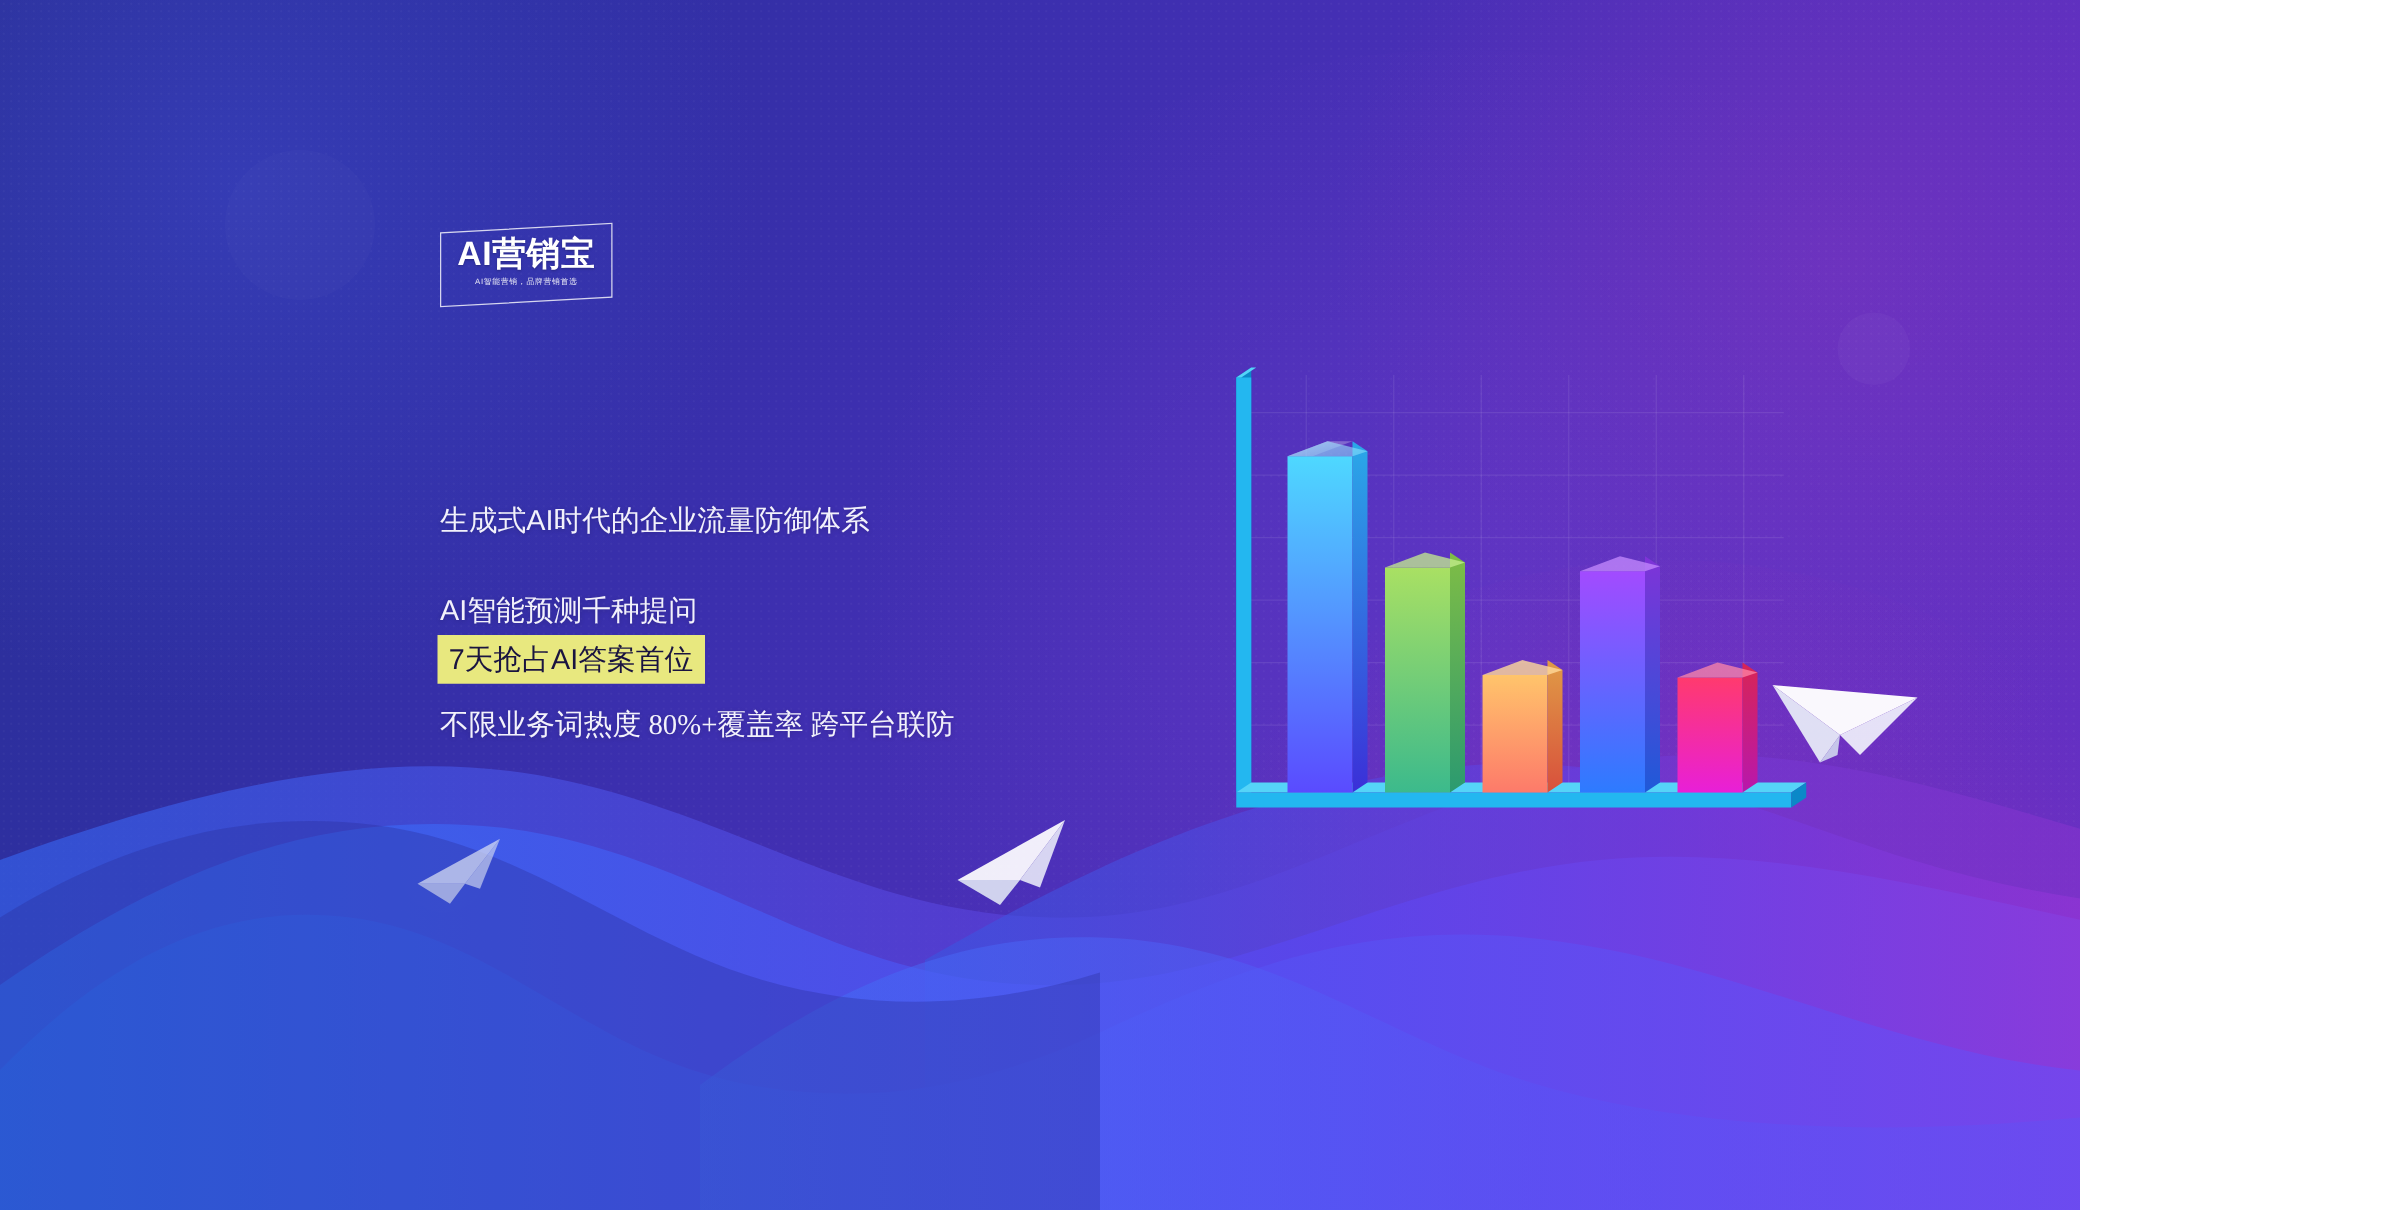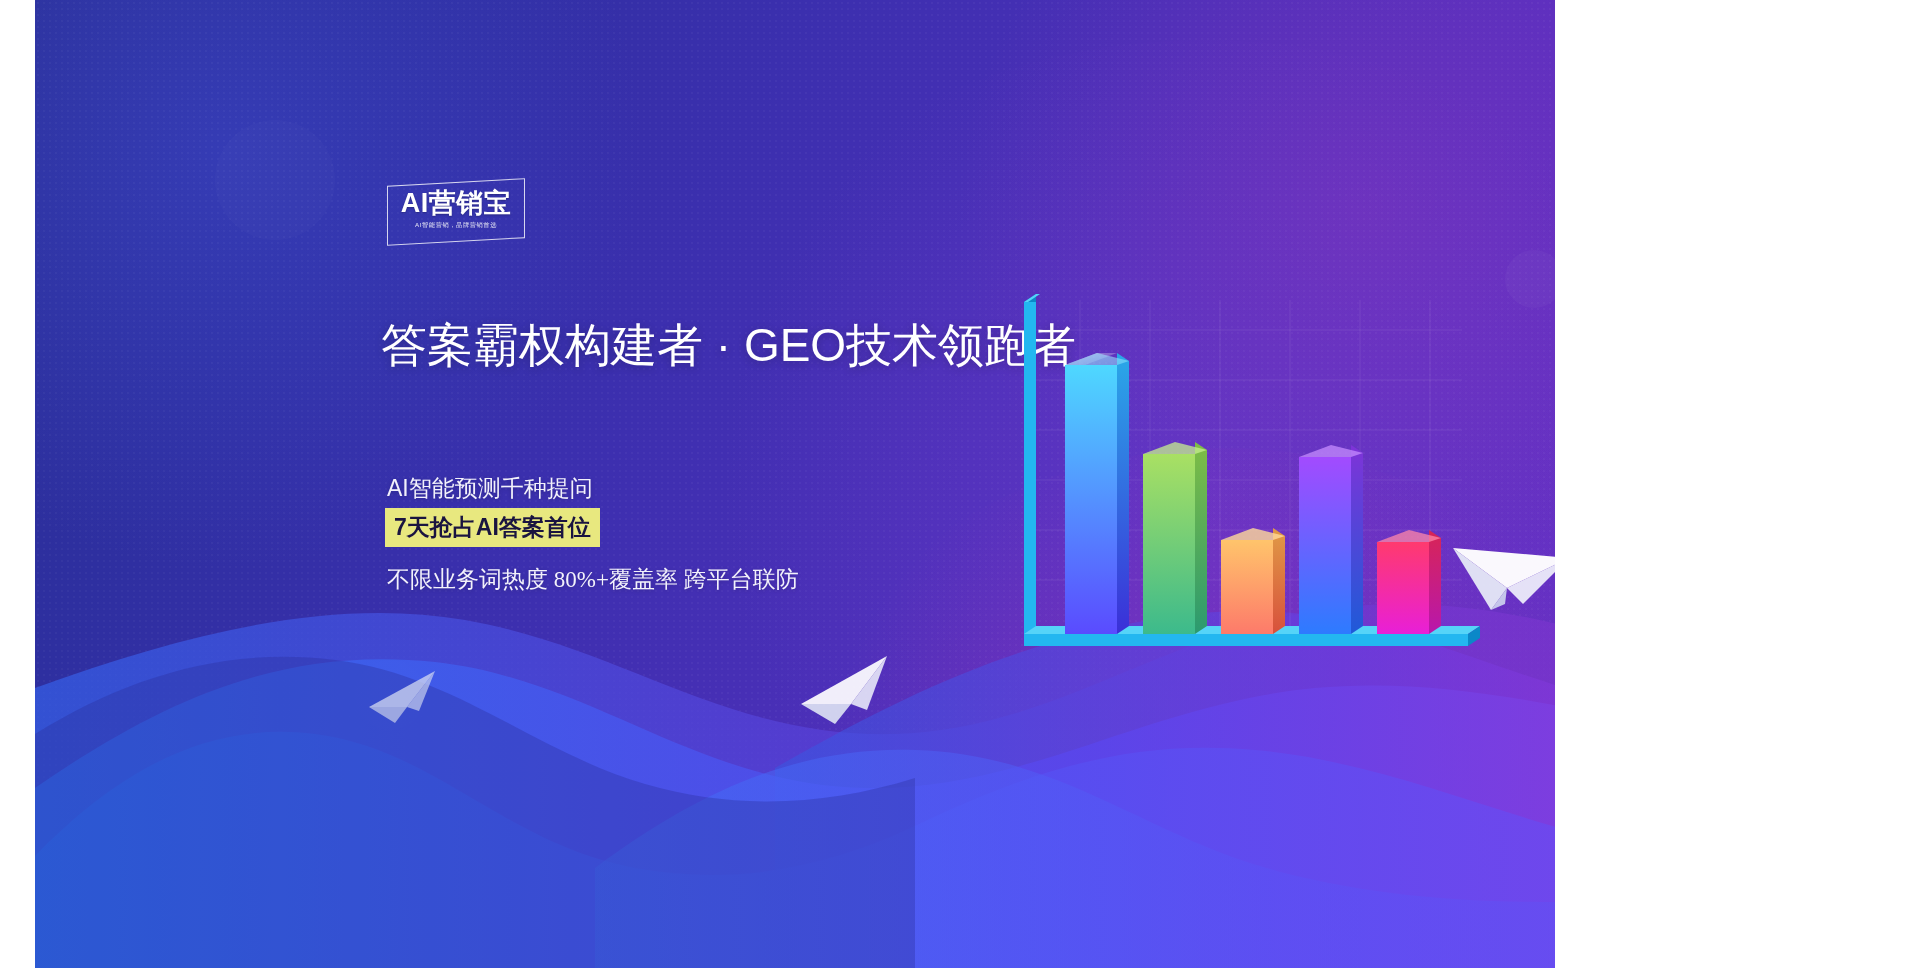--- a/index.html
+++ b/index.html
@@ -4,30 +4,29 @@
 <title>AI Marketing Banner</title>
 <style>
   * { margin:0; padding:0; box-sizing:border-box; }
   html, body {
     width:1920px; height:968px;
     overflow:hidden;
     font-family:"Liberation Sans","DejaVu Sans",sans-serif;
   }
   #banner {
     position:relative;
-    width:1520px; height:968px;
+    width:1664px; height:968px;
     background: linear-gradient(118deg,
         #2a2f96 0%,
         #2e2fa0 18%,
         #3b2fae 38%,
         #4b2fb8 58%,
         #5b2fc0 78%,
         #6a30c4 100%);
     overflow:hidden;
-    margin-left:35px;
   }
 
   
   .glow {
     position:absolute; border-radius:50%;
     pointer-events:none;
   }
   .glow-tl {
     left:-260px; top:-300px; width:900px; height:900px;
     background:radial-gradient(circle at 50% 50%, rgba(60,70,200,.55), rgba(60,70,200,0) 66%);
@@ -116,21 +115,21 @@
 
   #highlight-wrap {
     position:absolute; left:350px; top:508px;
   }
   #highlight {
     display:inline-block;
     background:#e8e87f;
     color:#1a1440;
     font-size:23px;
     line-height:28px;
-    font-weight:bold;
+    font-weight:normal;
     padding:5px 9px 6px 9px;
     white-space:nowrap;
   }
 
   
   #chart { position:absolute; left:975px; top:290px; width:480px; height:385px; }
 
   
   .plane { position:absolute; }
 </style>
@@ -202,22 +201,22 @@
     <path fill="#2b2f9a" opacity=".35" d="M0,196 C90,140 190,108 300,122 C420,137 500,214 610,246
          C700,272 790,268 880,240 L880,430 L0,430 Z"></path>
   </svg>
 
   <div id="logo">
     <div id="logo-frame"></div>
     <div id="logo-text">AI营销宝</div>
     <div id="logo-tagline">AI智能营销，品牌营销首选</div>
   </div>
 
-  <div id="headline">答案霸权构建者 · GEO技术领跑者</div>
-
+
+  <div class="subline" id="sub1">生成式AI时代的企业流量防御体系</div>
   <div class="subline" id="sub2">AI智能预测千种提问</div>
 
   <div id="highlight-wrap">
     <span id="highlight">7天抢占AI答案首位</span>
   </div>
 
   <div class="subline" id="sub4">不限业务词热度 80%+覆盖率 跨平台联防</div>
 
   <svg id="chart" viewBox="0 0 480 385">
     <defs>

